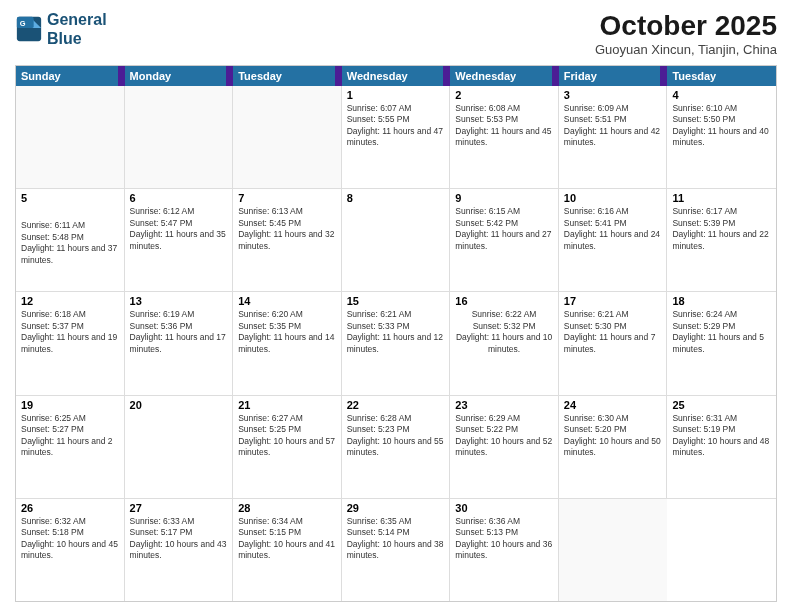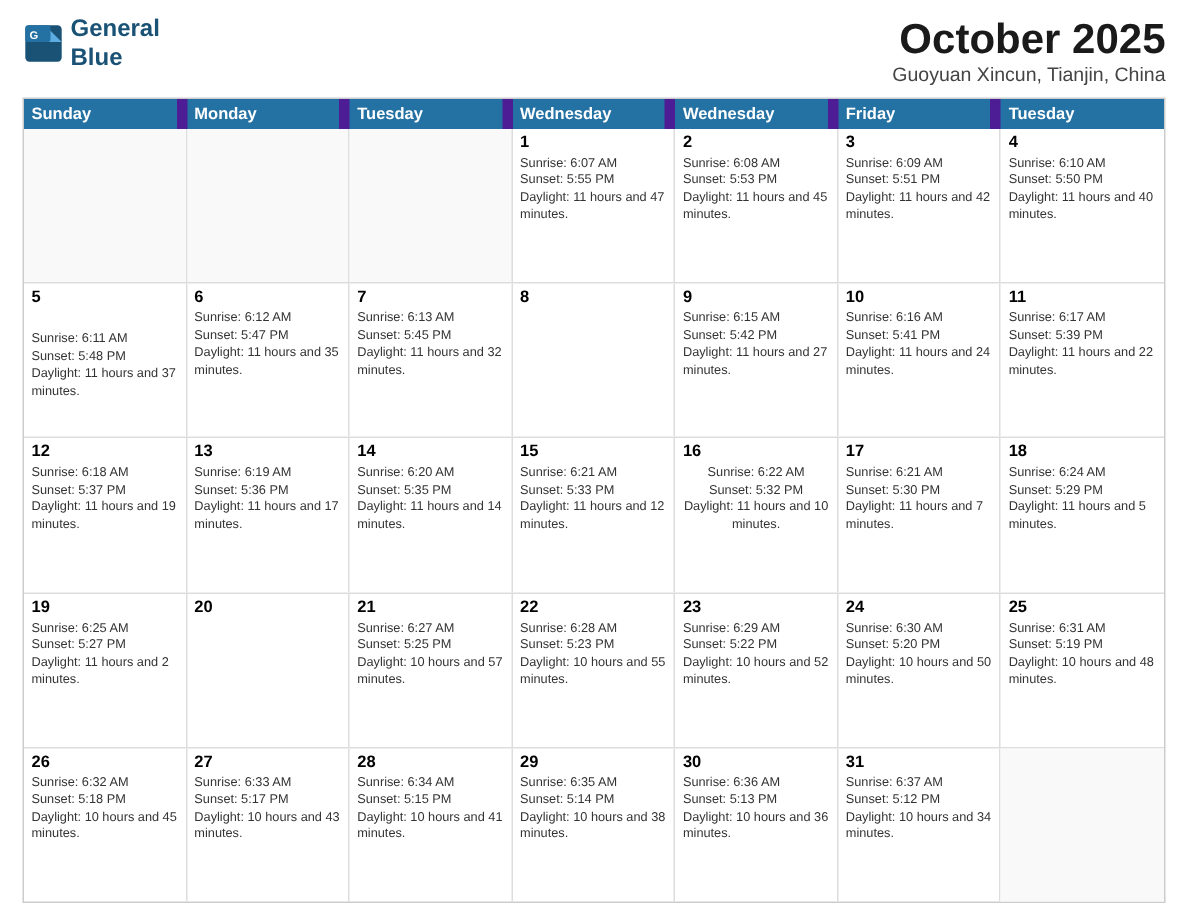--- a/index.html
+++ b/index.html
@@ -317,23 +317,17 @@
             <div class="cell-text" style="white-space: pre-line;">Sunrise: 6:35 AM
 Sunset: 5:14 PM
 Daylight: 10 hours and 38 minutes.</div>
           </div>
           <div class="cal-cell">
             <div class="day-num">30</div>
             <div class="cell-text" style="white-space: pre-line;">Sunrise: 6:36 AM
 Sunset: 5:13 PM
 Daylight: 10 hours and 36 minutes.</div>
           </div>
-          <div class="cal-cell">
-            <div class="day-num">31</div>
-            <div class="cell-text" style="white-space: pre-line;">Sunrise: 6:37 AM
-Sunset: 5:12 PM
-Daylight: 10 hours and 34 minutes.</div>
-          </div>
           <div class="cal-cell empty"></div>
         </div>
       </div>
   </div>
 </div>
 
 </body></html>

